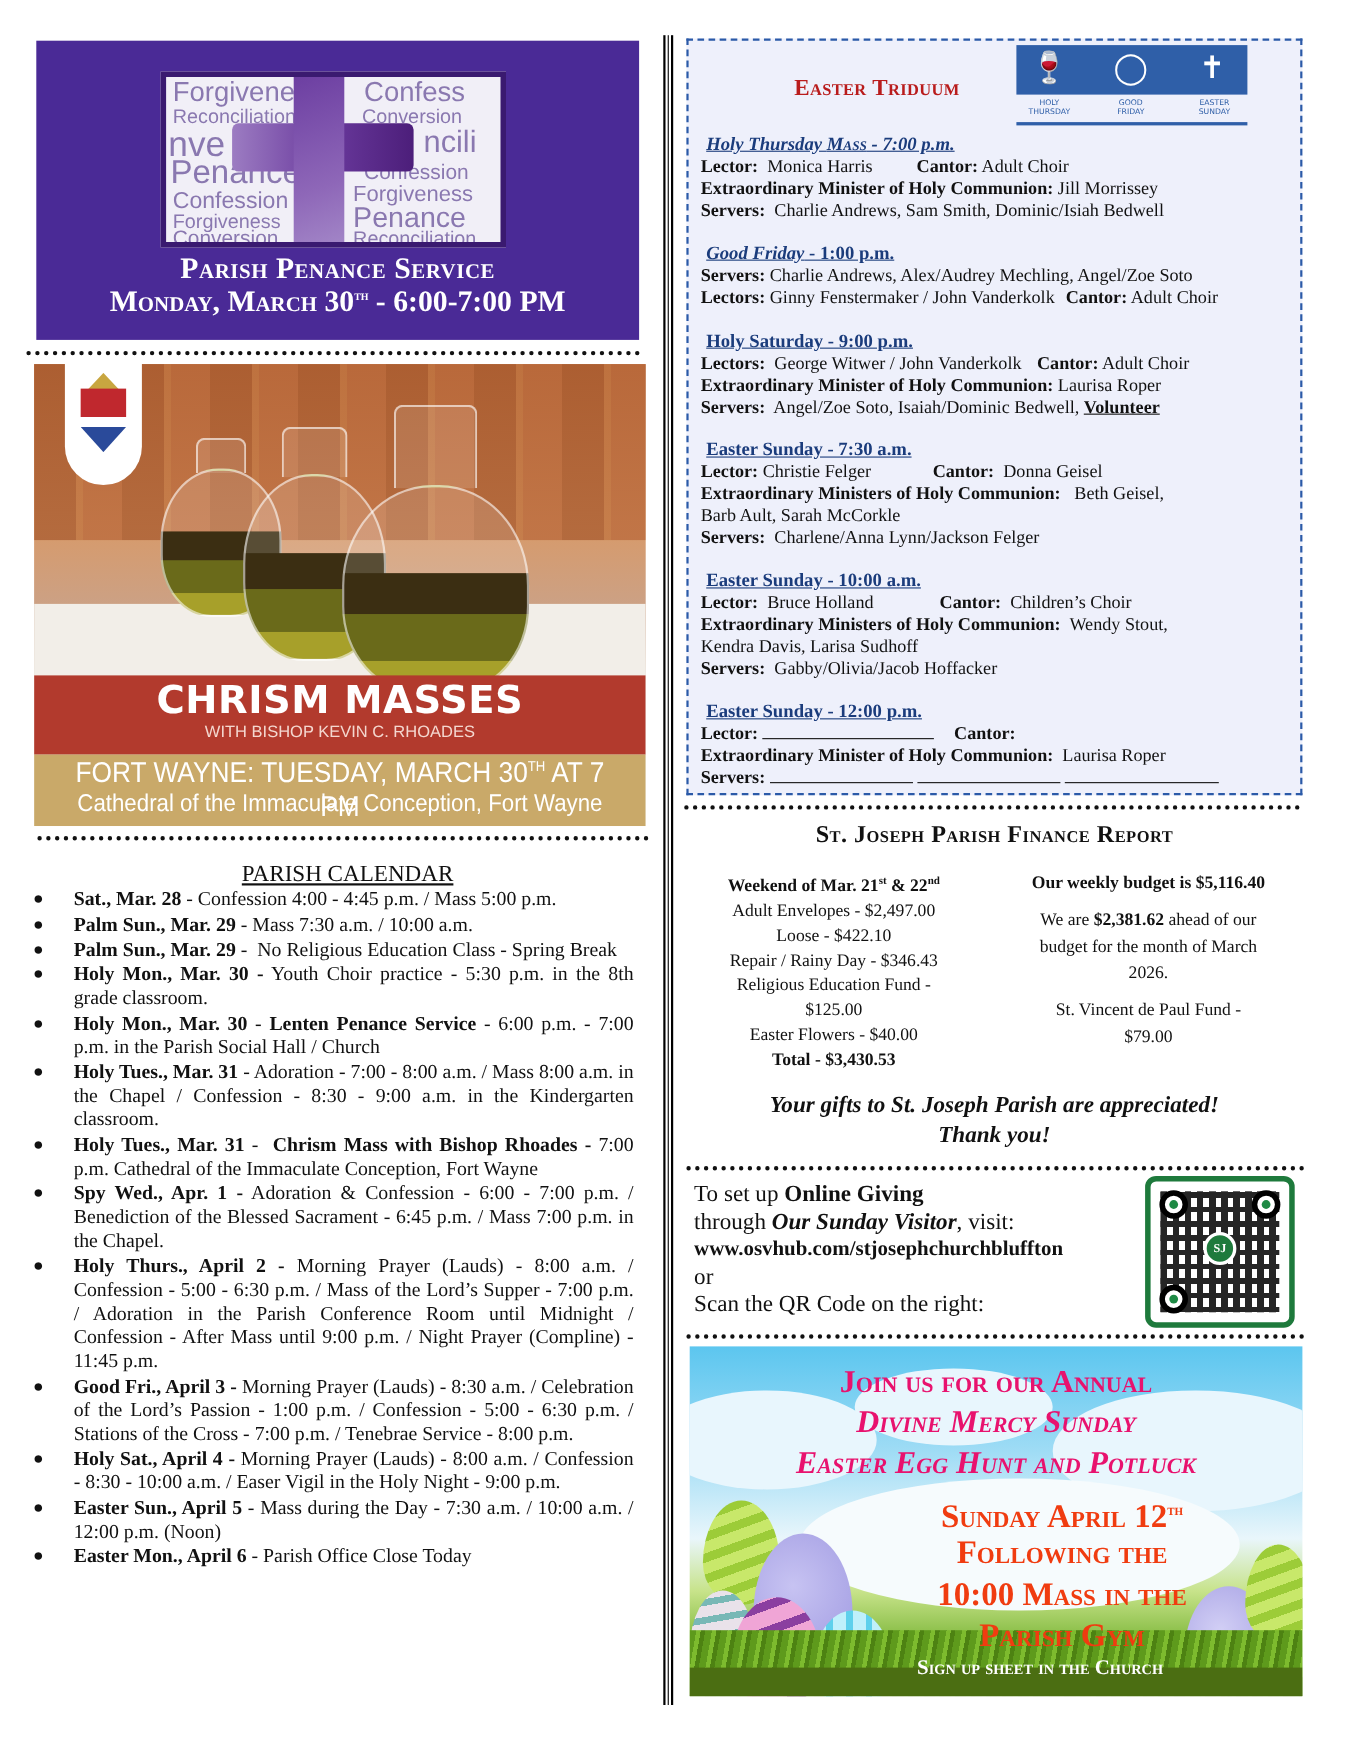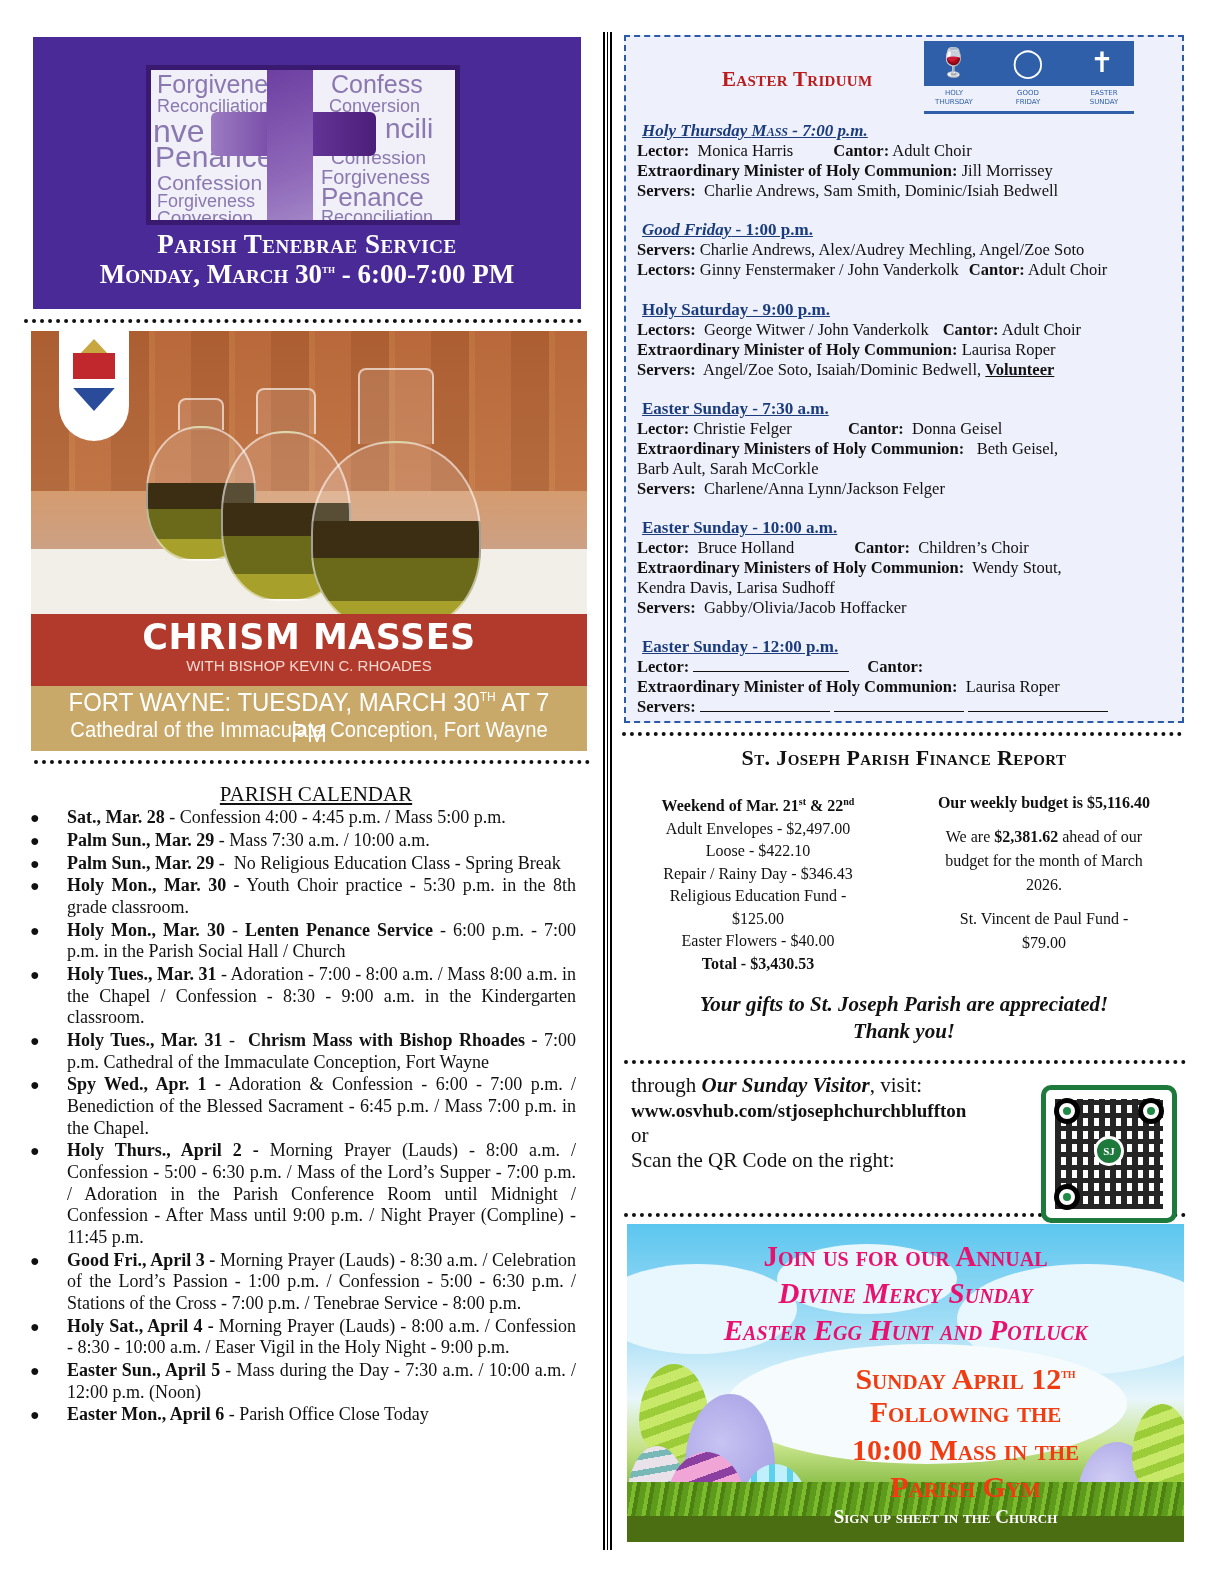--- a/index.html
+++ b/index.html
@@ -91,21 +91,21 @@
   .fin-right { position: absolute; left: 280px; top: 46px; width: 280px; text-align: center; font-size: 16px; line-height: 24px; }
   .fin-right p { margin-bottom: 10px; }
   .fin-left .hd, .fin-right .hd { font-weight: bold; }
   .fin-left sup { font-size: 10px; }
   .thanks { position: absolute; left: 0; top: 246px; width: 560px; text-align: center; font-style: italic; font-weight: bold;
             font-size: 21px; line-height: 27px; }
 
   
   .giving { position: absolute; left: 631px; top: 1073px; width: 420px; font-size: 21px; line-height: 25px; }
   .giving .url { font-weight: bold; font-size: 19px; }
-  .qr { position: absolute; left: 1041px; top: 1069px; width: 136px; height: 138px; border: 5px solid #1e7a3c; border-radius: 10px; background: #fff; margin-top: 16px; }
+  .qr { position: absolute; left: 1041px; top: 1069px; width: 136px; height: 138px; border: 5px solid #1e7a3c; border-radius: 10px; background: #fff; }
   .qr .grid { position: absolute; left: 9px; top: 9px; width: 108px; height: 110px;
               background:
                 repeating-linear-gradient(90deg, #000 0 6px, transparent 6px 11px),
                 repeating-linear-gradient(0deg, #000 0 5px, transparent 5px 13px);
               opacity: .85; }
   .qr .finder { position: absolute; width: 26px; height: 26px; border-radius: 50%; border: 5px solid #000; background: #fff; }
   .qr .finder::after { content: ""; position: absolute; left: 4px; top: 4px; width: 8px; height: 8px; border-radius: 50%; background: #1e8a45; }
   .qr .logo { position: absolute; left: 48px; top: 46px; width: 30px; height: 30px; border-radius: 50%; background: #1e7a3c;
               border: 3px solid #fff; color: #fff; font-size: 11px; text-align: center; line-height: 24px; font-weight: bold; }
 
@@ -146,21 +146,21 @@
     <span class="wl" style="left:180px; top:2px; font-size:25px;">Confess</span>
     <span class="wl" style="left:178px; top:27px; font-size:18px;">Conversion</span>
     <span class="wl" style="left:234px; top:45px; font-size:28px;">ncili</span>
     <span class="wl" style="left:180px; top:78px; font-size:19px;">Confession</span>
     <span class="wl" style="left:170px; top:97px; font-size:20px;">Forgiveness</span>
     <span class="wl" style="left:170px; top:114px; font-size:26px;">Penance</span>
     <span class="wl" style="left:170px; top:138px; font-size:18px;">Reconciliation</span>
     <div class="cross-h"></div>
     <div class="cross-v"></div>
   </div>
-  <div class="ptitle l1">Parish Tenebrae Service</div>
+  <div class="ptitle l1">Parish Penance Service</div>
   <div class="ptitle l2"><span>Monday, March 30</span><sup>th</sup><span> - 6:00-7:00 PM</span></div>
 </section>
 
 <section class="chrism">
   <div class="wall"></div>
   <div class="table"></div>
   <div class="jar" style="left:115px; top:95px; width:110px; height:135px;">
       <div class="neck" style="top:-30px; width:46px; height:32px;"></div>
     </div>
   <div class="jar" style="left:190px; top:100px; width:130px; height:170px;">
@@ -274,20 +274,21 @@
     <p style="padding:0 24px;"><span>We are </span><b>$2,381.62</b><span> ahead of our budget for the month of March 2026.</span></p>
     <p style="padding:0 40px;">St. Vincent de Paul Fund - $79.00</p>
   </div>
   <div class="thanks">
     <div>Your gifts to St. Joseph Parish are appreciated!</div>
     <div>Thank you!</div>
   </div>
 </section>
 
 <section class="giving">
+  <div><span>To set up </span><b>Online Giving</b></div>
   <div><span>through </span><b><i>Our Sunday Visitor</i></b><span>, visit:</span></div>
   <div class="url">www.osvhub.com/stjosephchurchbluffton</div>
   <div>or</div>
   <div>Scan the QR Code on the right:</div>
 </section>
 <div class="qr">
   <div class="grid"></div>
   <div class="finder" style="left:8px; top:8px;"></div>
   <div class="finder" style="left:92px; top:8px;"></div>
   <div class="finder" style="left:8px; top:94px;"></div>

